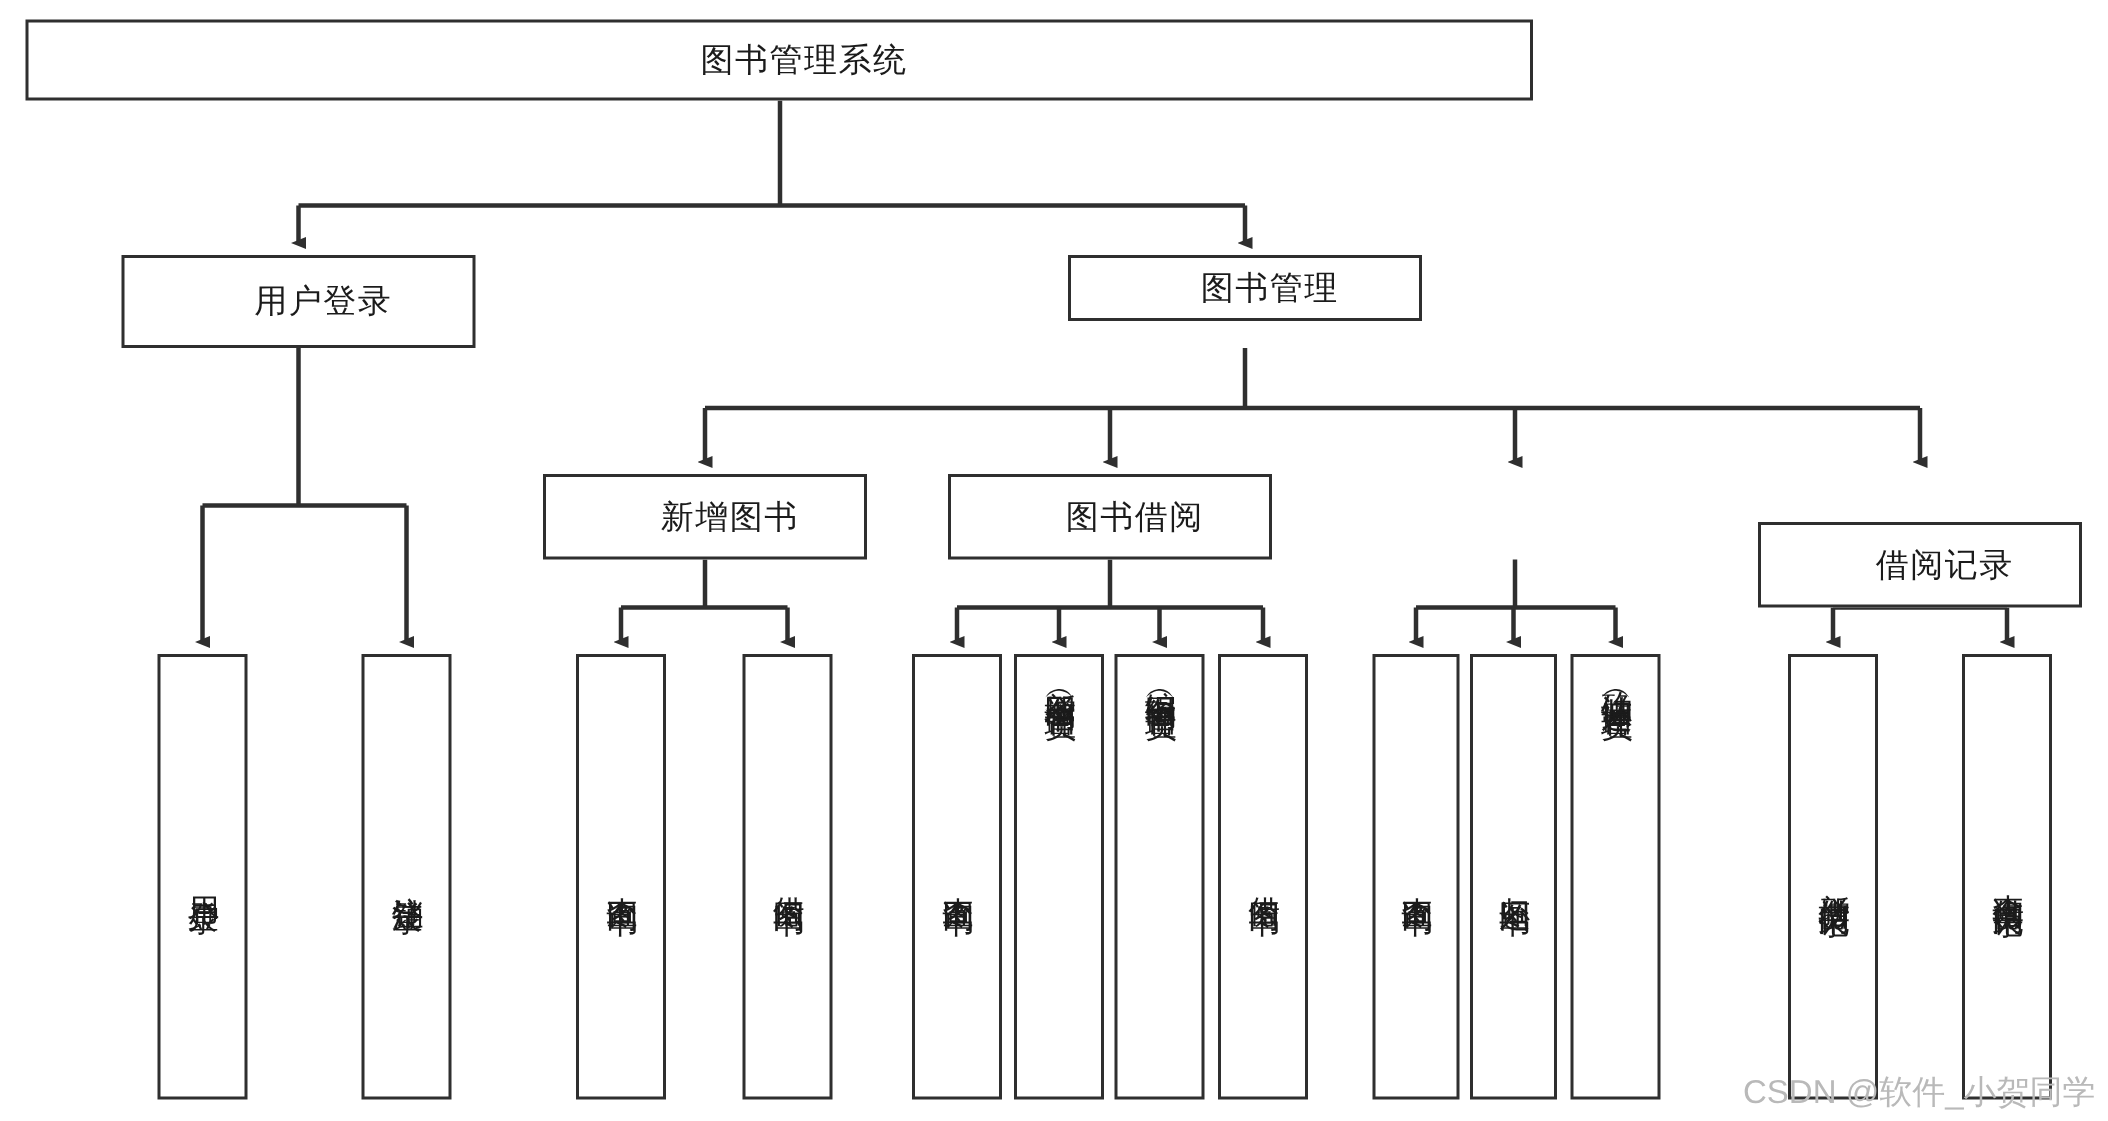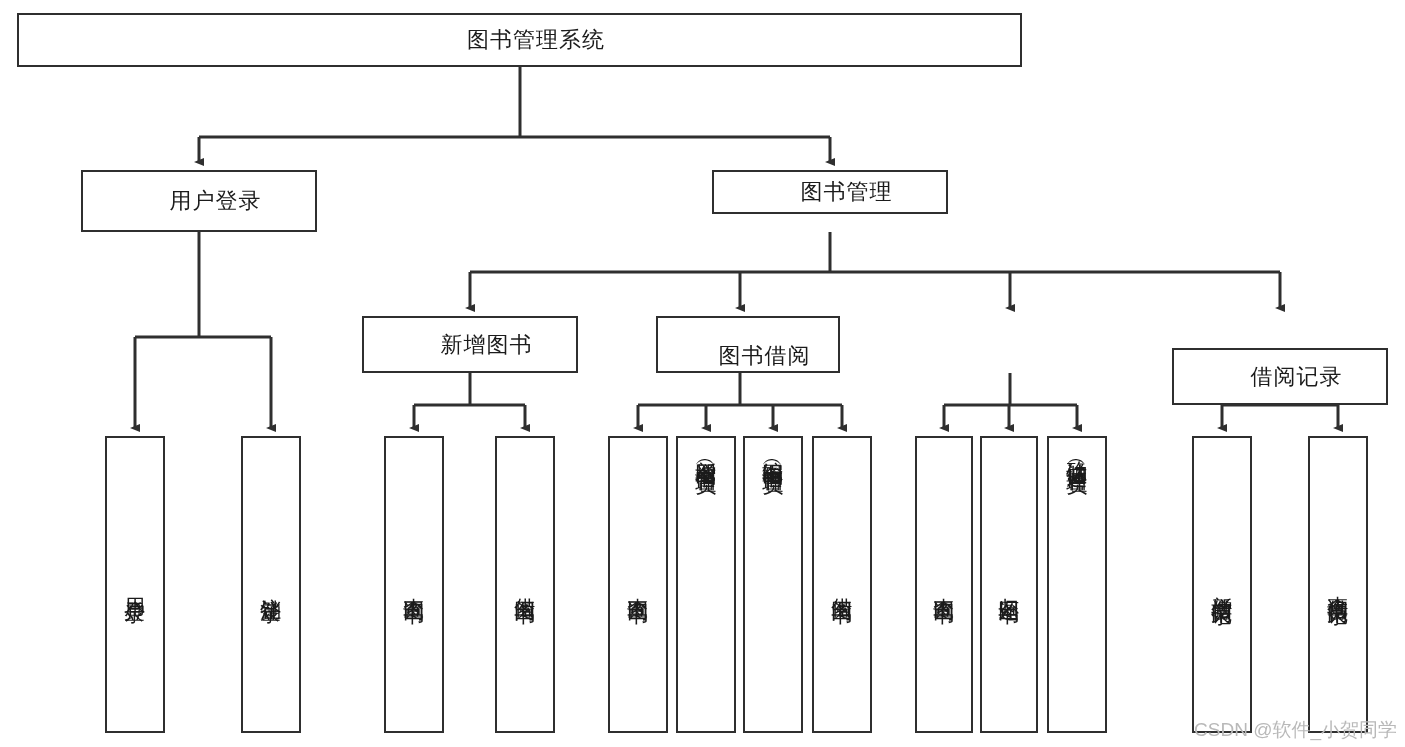--- a/index.html
+++ b/index.html
@@ -57,21 +57,21 @@
   .node-v.align-top {
     align-items: flex-start;
   }
   .node-v.align-center {
     align-items: center;
   }
   .watermark {
     position: absolute;
     right: 8px;
     bottom: 4px;
-    font-size: 19px;
+    font-size: 22px;
     color: #b9b9b9;
     white-space: nowrap;
     z-index: 5;
     font-family: "Liberation Sans", "DejaVu Sans", sans-serif;
   }
 </style>
 </head>
 <body>
 
 <div id="canvas">
@@ -136,21 +136,21 @@
   <div class="node node-h" style="left:81px; top:170px; width:236px; height:62px;">
     <span>用户登录</span>
   </div>
   <div class="node node-h" style="left:712px; top:170px; width:236px; height:44px;">
     <span>图书管理</span>
   </div>
 
   <div class="node node-h" style="left:362px; top:316px; width:216px; height:57px;">
     <span>新增图书</span>
   </div>
-  <div class="node node-h" style="left:656px; top:316px; width:184px; height:57px;align-items:flex-end;">
+  <div class="node node-h" style="left:632px; top:316px; width:216px; height:57px;">
     <span>图书借阅</span>
   </div>
   <div class="node node-h" style="left:1172px; top:316px; width:216px; height:57px;margin-top:32px;">
     <span>借阅记录</span>
   </div>
 
   <div class="node node-v align-center" style="left:105px; top:436px; width:60px; height:297px;">
     <span class="vtext">用户登录</span>
   </div>
   <div class="node node-v align-center" style="left:241px; top:436px; width:60px; height:297px;">

